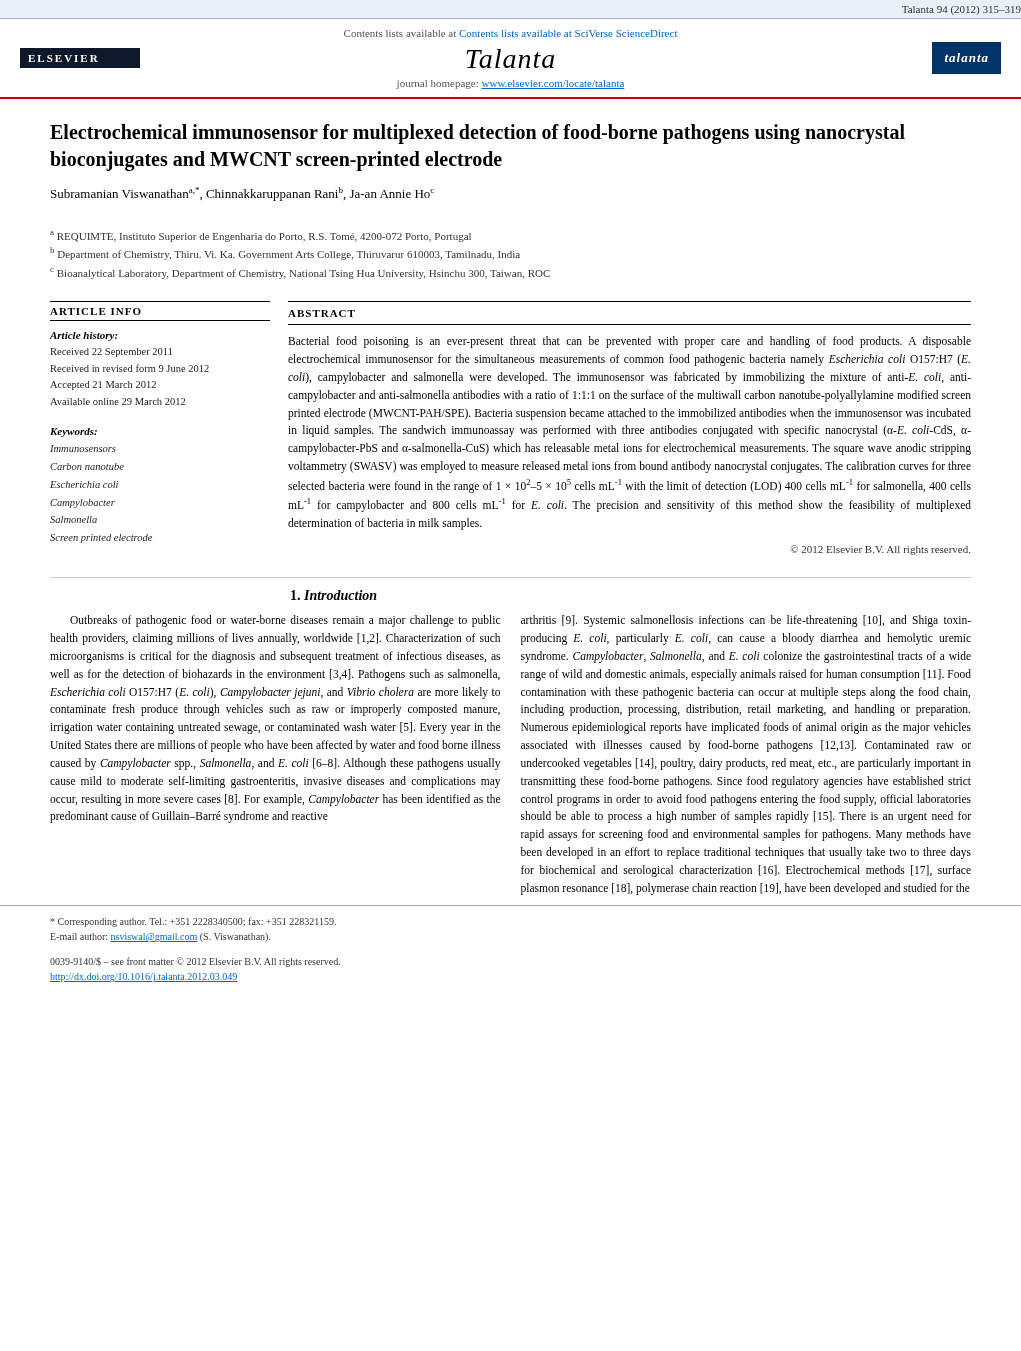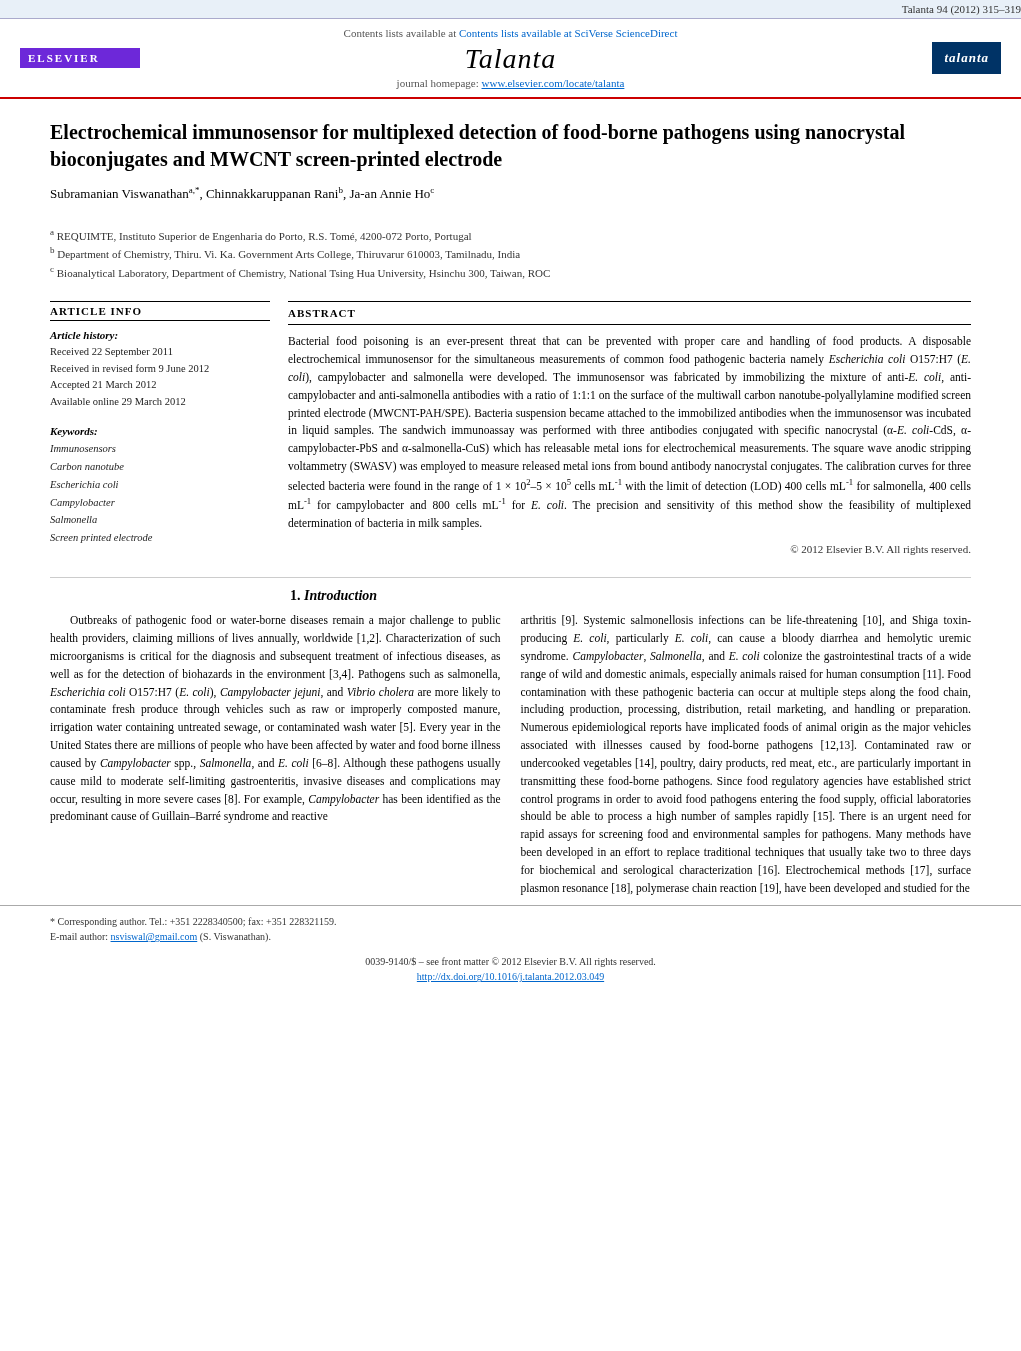--- a/index.html
+++ b/index.html
@@ -47,21 +47,21 @@
     .talanta-logo {
       background: #003366;
       color: #fff;
       font-size: 13px;
       font-weight: bold;
       padding: 8px 12px;
       font-style: italic;
       letter-spacing: 1px;
     }
     .elsevier-logo {
-      background: #6d28d9;
+      background: #0f172a;
       color: #fff;
       font-weight: bold;
       font-size: 11px;
       padding: 4px 8px;
       letter-spacing: 2px;
     }
 
     
     .citation-bar {
       background: #e8f0f8;
@@ -222,21 +222,20 @@
       line-height: 1.5;
     }
     .footnote-area a { color: #0066cc; }
 
     
     .bottom-bar {
       padding: 5px 50px;
       font-size: 10px;
       color: #333;
       line-height: 1.5;
-      text-align: center;
     }
     .bottom-bar a { color: #0066cc; }
 
     .italic { font-style: italic; }
     sup { vertical-align: super; font-size: 0.75em; }
   </style>
 </head>
 <body>
 
 <div class="citation-bar">

